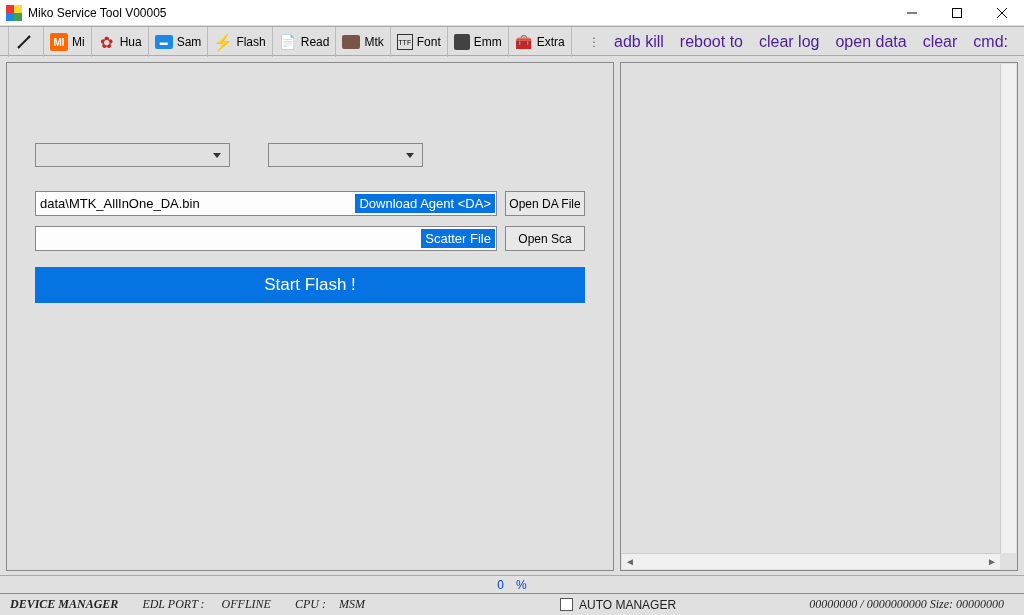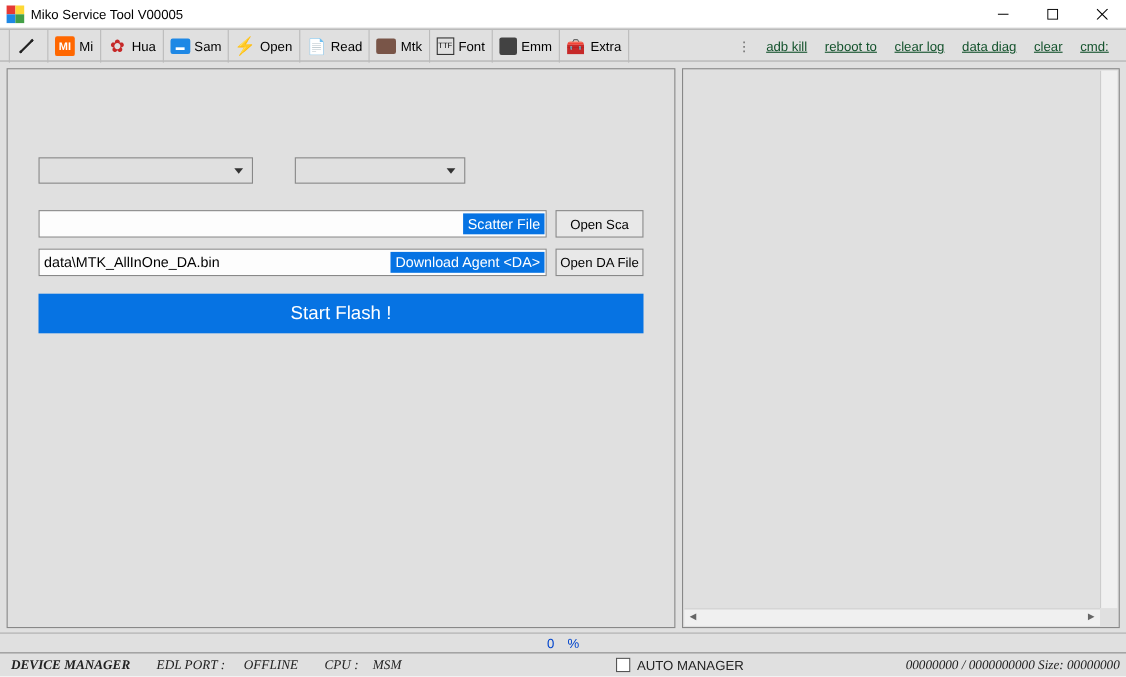--- a/index.html
+++ b/index.html
@@ -9,21 +9,21 @@
   .titlebar .title { flex: 0 0 auto; font-size: 12px; color: #000; }
   .titlebar .spacer { flex: 1; }
   .titlebar .winbtn { width: 45px; height: 26px; display: flex; align-items: center; justify-content: center; color: #000; font-size: 13px; }
   .toolbar { height: 30px; background: #e0e0e0; border-top: 1px solid #aaa; border-bottom: 1px solid #aaa; display: flex; align-items: flex-start; position: relative; }
   .toolbar-left { display: flex; align-items: center; padding-left: 8px; }
   .tool-item { display: flex; align-items: center; padding: 0 6px; height: 30px; border-right: 1px solid #bbb; cursor: pointer; }
   .tool-item:first-child { border-left: 1px solid #bbb; }
   .tool-icon { width: 18px; height: 18px; margin-right: 4px; display: flex; align-items: center; justify-content: center; font-size: 12px; }
   .tool-label { font-size: 12px; color: #000; }
   .toolbar-right { position: absolute; right: 10px; top: 0; height: 30px; display: flex; align-items: center; gap: 4px; }
-  .right-action { font-size: 12px; color: #14532d; padding: 0 6px; cursor: pointer; text-decoration: underline; }
+  .right-action { font-size: 16px; color: #4c1d95; padding: 0 6px; cursor: pointer; }
   .dots { color: #666; margin-right: 4px; }
   .main { display: flex; height: calc(615px - 26px - 30px - 18px - 22px); background: #e0e0e0; padding: 6px 6px 4px 6px; gap: 6px; }
   .panel { border: 1px solid #888; background: #e0e0e0; }
   .panel-left { flex: 0 0 608px; position: relative; }
   .panel-right { flex: 1; position: relative; background: #e0e0e0; }
   .panel-right-inner { position: absolute; inset: 1px; overflow: hidden; }
   .scroll-v { position: absolute; right: 0; top: 0; bottom: 16px; width: 16px; background: #f0f0f0; border-left: 1px solid #ccc; }
   .scroll-h { position: absolute; left: 0; right: 16px; bottom: 0; height: 16px; background: #f0f0f0; border-top: 1px solid #ccc; display: flex; align-items: center; }
   .scroll-h .arrow { width: 16px; height: 16px; display: flex; align-items: center; justify-content: center; color: #666; font-size: 10px; }
   .scroll-corner { position: absolute; right: 0; bottom: 0; width: 16px; height: 16px; background: #e0e0e0; }
@@ -37,21 +37,21 @@
   .file-text { padding: 0 4px; font-size: 13px; color: #000; flex: 1; white-space: nowrap; overflow: hidden; }
   .badge { background: #0673e3; color: #fff; font-size: 13px; padding: 2px 4px; margin-right: 1px; }
   .open-btn { width: 80px; height: 25px; border: 1px solid #888; background: #e8e8e8; font-size: 12px; cursor: pointer; }
   .start-btn { width: 100%; height: 36px; background: #0673e3; color: #ffffff; border: none; font-size: 17px; cursor: pointer; margin-top: 6px; }
   .midbar { height: 18px; background: #e0e0e0; border-top: 1px solid #aaa; display: flex; align-items: center; justify-content: center; font-size: 12px; color: #0044cc; }
   .statusbar { height: 22px; background: #e0e0e0; border-top: 1px solid #888; display: flex; align-items: center; font-size: 12px; font-style: italic; font-family: Georgia, 'Times New Roman', serif; color: #222; padding: 0 10px; position: relative; }
   .status-left { display: flex; gap: 24px; align-items: center; }
   .status-item { white-space: nowrap; }
   .status-center { position: absolute; left: 560px; display: flex; align-items: center; gap: 6px; font-style: normal; font-family: Arial, sans-serif; }
   .checkbox { width: 13px; height: 13px; border: 1px solid #555; background: #fff; }
-  .status-right { position: absolute; right: 6px; }
+  .status-right { position: absolute; right: 20px; }
   
   .appicon { display: grid; grid-template-columns: 8px 8px; grid-template-rows: 8px 8px; gap: 0; }
   .appicon span:nth-child(1){background:#e53935;}
   .appicon span:nth-child(2){background:#fdd835;}
   .appicon span:nth-child(3){background:#1e88e5;}
   .appicon span:nth-child(4){background:#43a047;}
 </style>
 </head>
 <body>
 
@@ -100,21 +100,21 @@
     <div class="tool-item">
       <span class="tool-icon" style="color:#c62828;font-size:16px;">✿</span>
       <span class="tool-label">Hua</span>
     </div>
     <div class="tool-item">
       <span class="tool-icon" style="background:#1e88e5;color:#fff;width:18px;height:14px;border-radius:2px;font-size:8px;">▬</span>
       <span class="tool-label">Sam</span>
     </div>
     <div class="tool-item">
       <span class="tool-icon" style="color:#000;font-size:16px;">⚡</span>
-      <span class="tool-label">Open</span>
+      <span class="tool-label">Flash</span>
     </div>
     <div class="tool-item">
       <span class="tool-icon" style="color:#1e88e5;font-size:14px;">📄</span>
       <span class="tool-label">Read</span>
     </div>
     <div class="tool-item">
       <span class="tool-icon" style="background:#795548;width:18px;height:14px;border-radius:2px;"></span>
       <span class="tool-label">Mtk</span>
     </div>
     <div class="tool-item">
@@ -128,47 +128,47 @@
     <div class="tool-item">
       <span class="tool-icon" style="font-size:14px;">🧰</span>
       <span class="tool-label">Extra</span>
     </div>
   </div>
   <div class="toolbar-right">
     <span class="dots">⋮</span>
     <span class="right-action">adb kill</span>
     <span class="right-action">reboot to</span>
     <span class="right-action">clear log</span>
-    <span class="right-action">data diag</span>
+    <span class="right-action">open data</span>
     <span class="right-action">clear</span>
     <span class="right-action">cmd:</span>
   </div>
 </div>
 
 <div class="main">
   <div class="panel panel-left">
     <div class="form-area">
       <div class="row">
         <div class="combo combo1"></div>
         <div class="combo combo2"></div>
       </div>
       <div style="height:14px;"></div>
       <div class="row">
         <div class="file-field">
+          <span class="file-text">data\MTK_AllInOne_DA.bin</span>
+          <span class="badge">Download Agent &lt;DA&gt;</span>
+        </div>
+        <button class="open-btn">Open DA File</button>
+      </div>
+      <div class="row">
+        <div class="file-field">
           <span class="file-text"></span>
           <span class="badge">Scatter File</span>
         </div>
         <button class="open-btn">Open Sca</button>
-      </div>
-      <div class="row">
-        <div class="file-field">
-          <span class="file-text">data\MTK_AllInOne_DA.bin</span>
-          <span class="badge">Download Agent &lt;DA&gt;</span>
-        </div>
-        <button class="open-btn">Open DA File</button>
       </div>
       <button class="start-btn">Start Flash !</button>
     </div>
   </div>
   <div class="panel panel-right">
     <div class="panel-right-inner">
       <div class="scroll-v"></div>
       <div class="scroll-h">
         <span class="arrow">◄</span>
         <span style="flex:1"></span>

